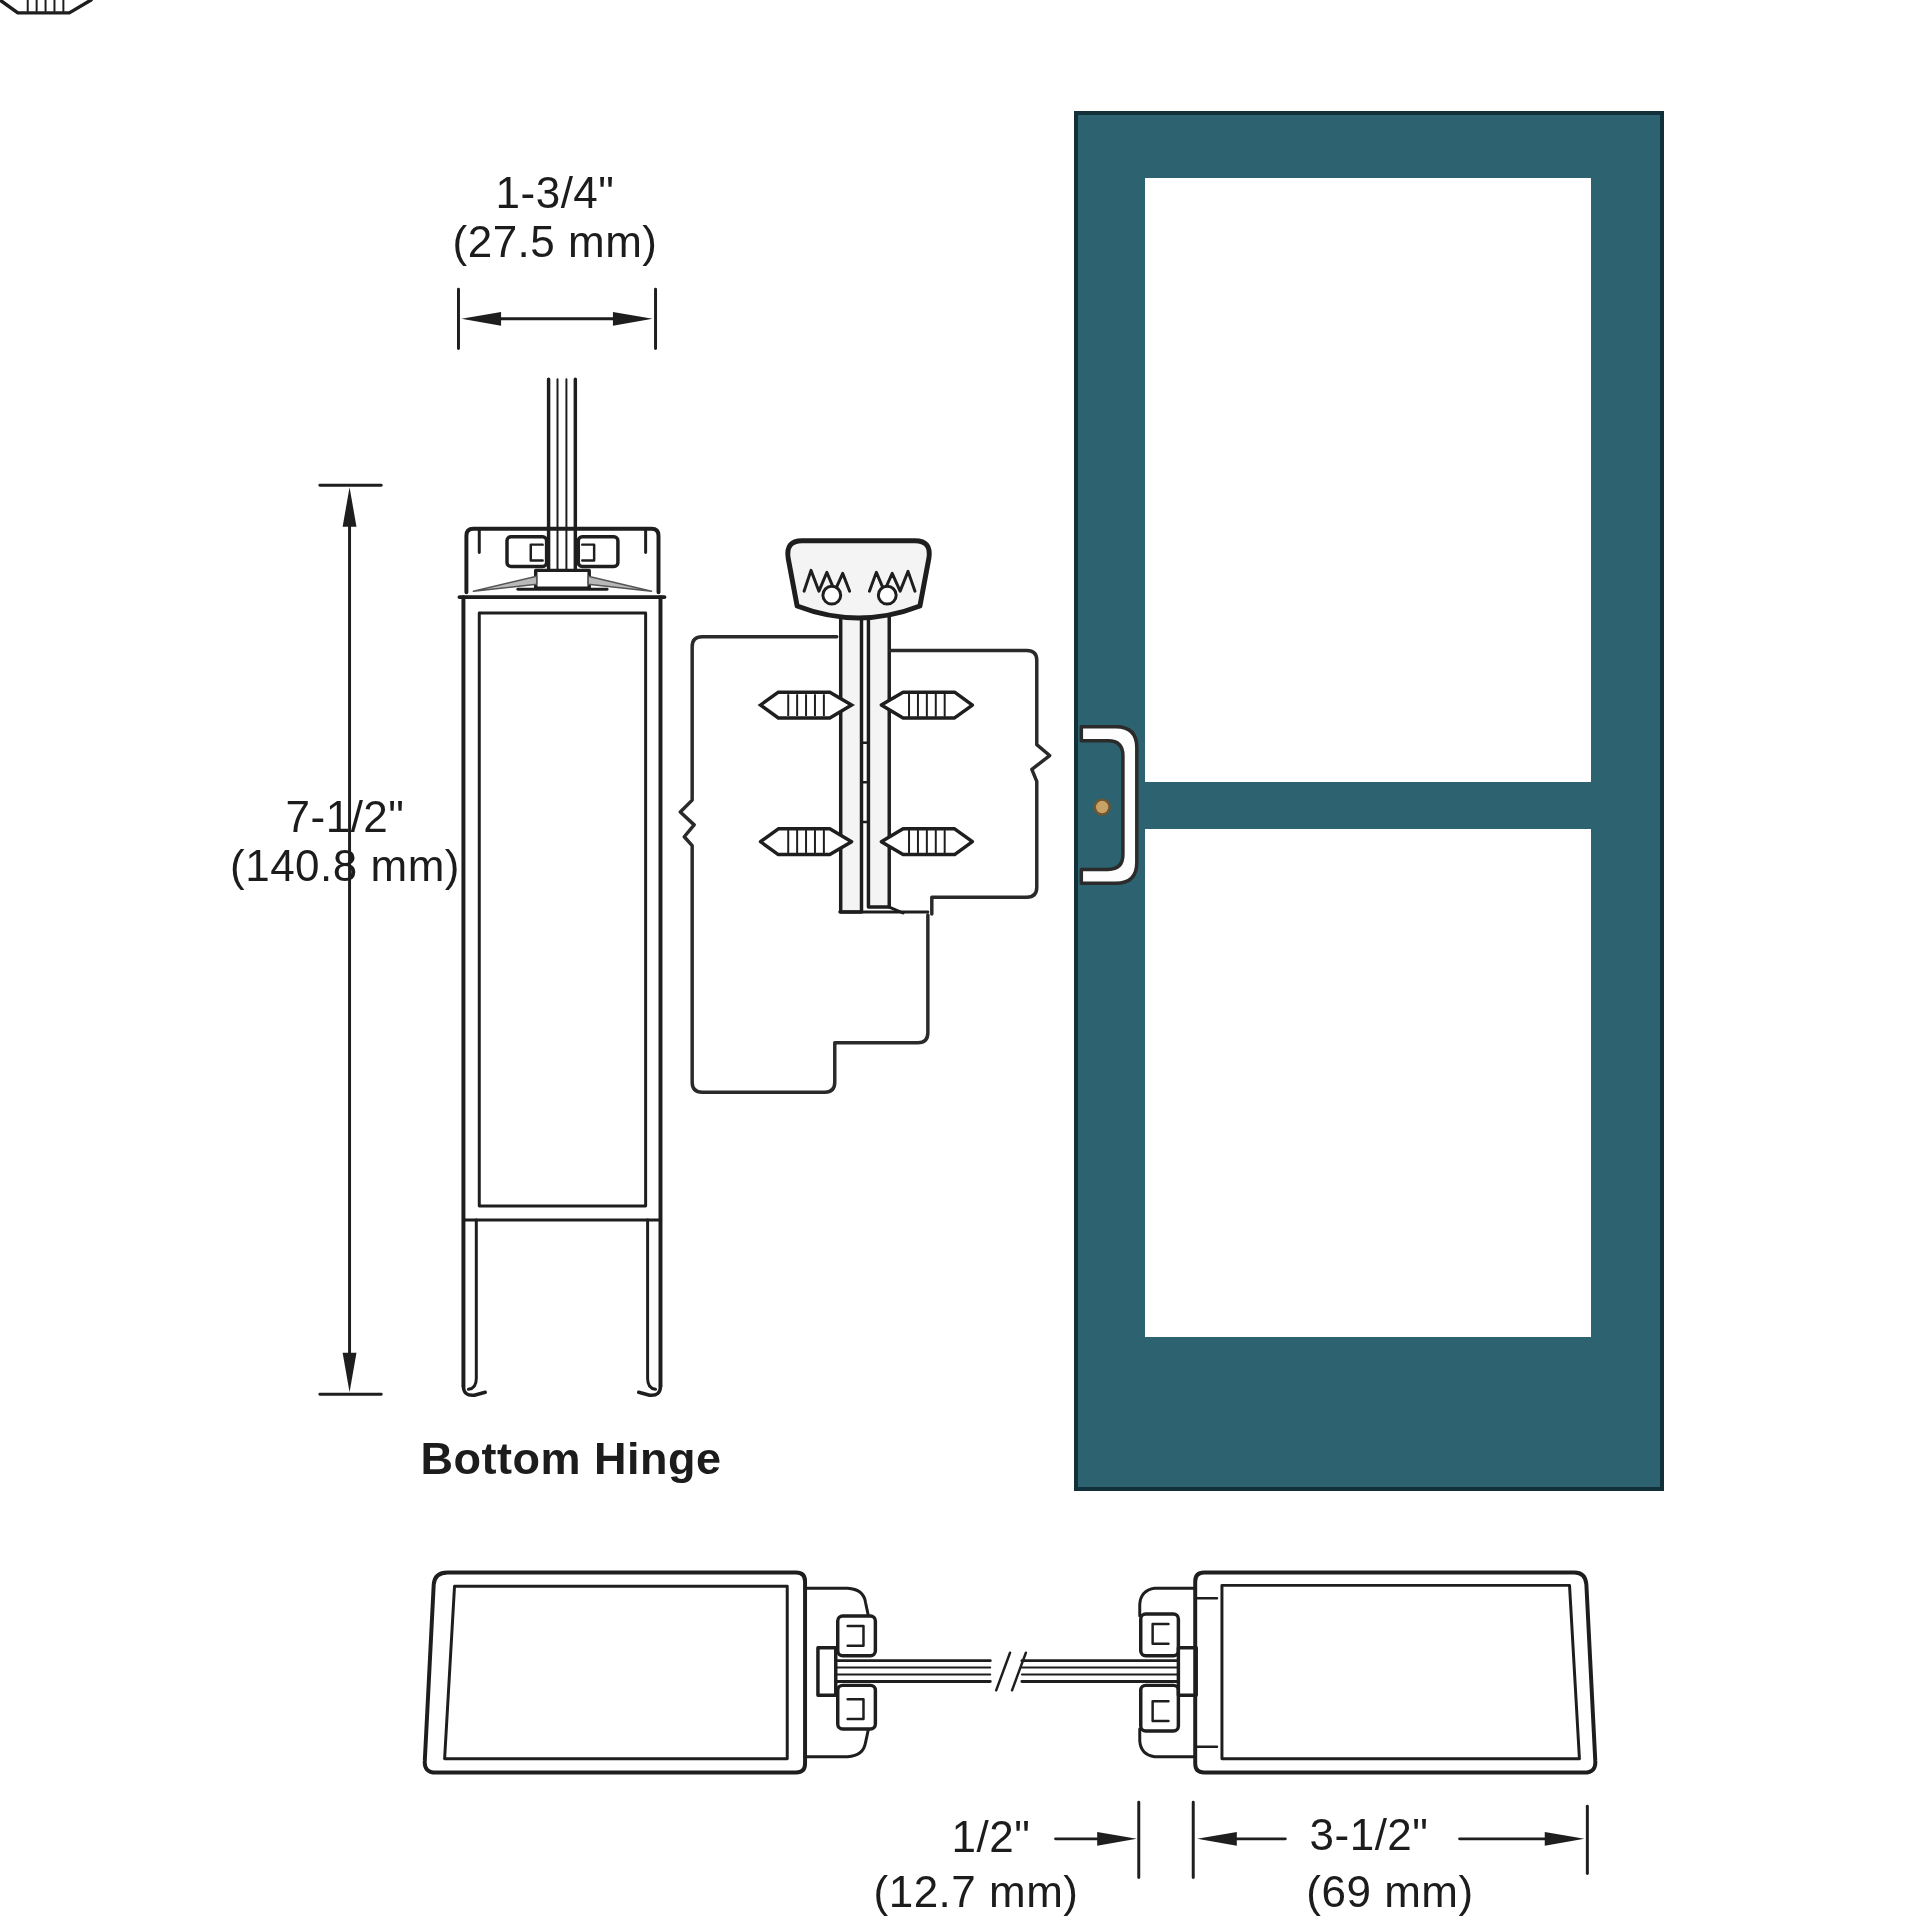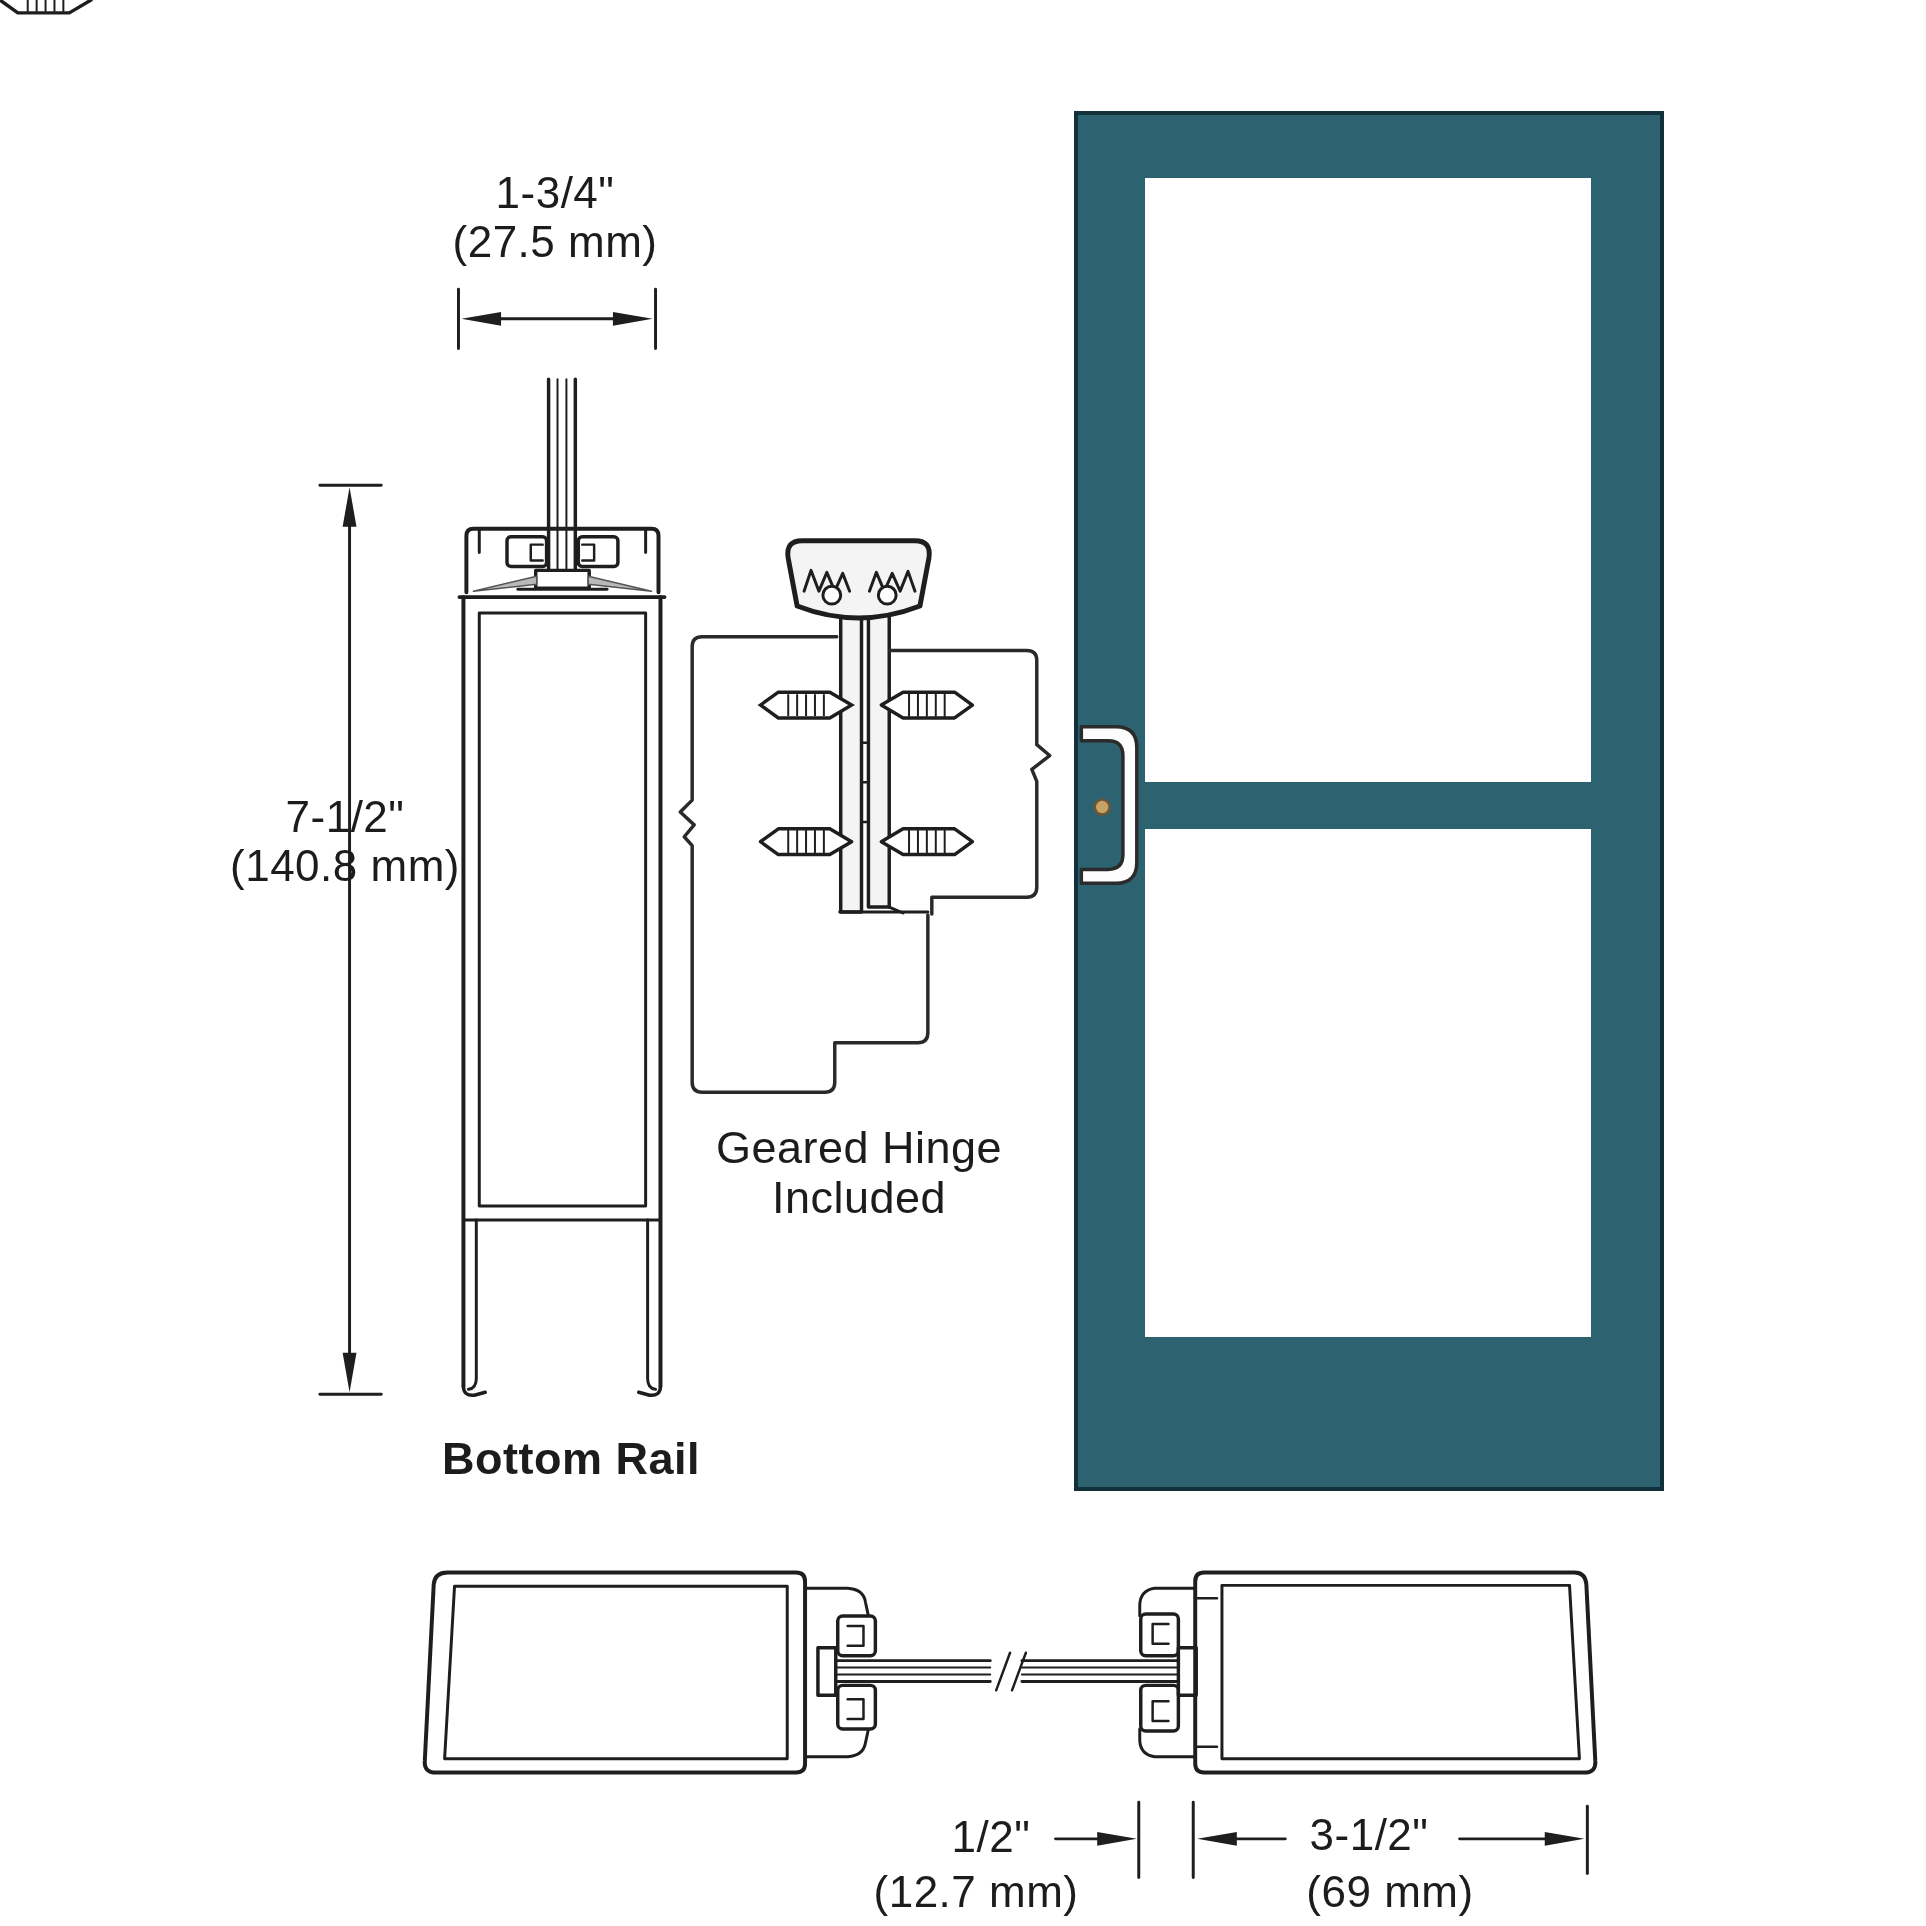--- a/index.html
+++ b/index.html
@@ -158,26 +158,22 @@
   <div class="lbl" style="left:555px;top:168px;">
     <div>1-3/4"</div>
     <div>(27.5 mm)</div>
   </div>
 
   <div class="lbl" style="left:345px;top:792px;">
     <div>7-1/2"</div>
     <div>(140.8 mm)</div>
   </div>
 
-  <div class="lbl heavy" style="left:571px;top:1434px;">Bottom Rail</div>
+  <div class="lbl heavy" style="left:571px;top:1434px;">Bottom Hinge</div>
 
-  <div class="lbl medium" style="left:859px;top:1123px;">
-    <div>Geared Hinge</div>
-    <div>Included</div>
-  </div>
 
   <div class="lbl" style="left:991px;top:1812px;">1/2"</div>
   <div class="lbl" style="left:976px;top:1867px;">(12.7 mm)</div>
 
   <div class="lbl" style="left:1369px;top:1810px;">3-1/2"</div>
   <div class="lbl" style="left:1390px;top:1867px;">(69 mm)</div>
 
 </div>
 
 

